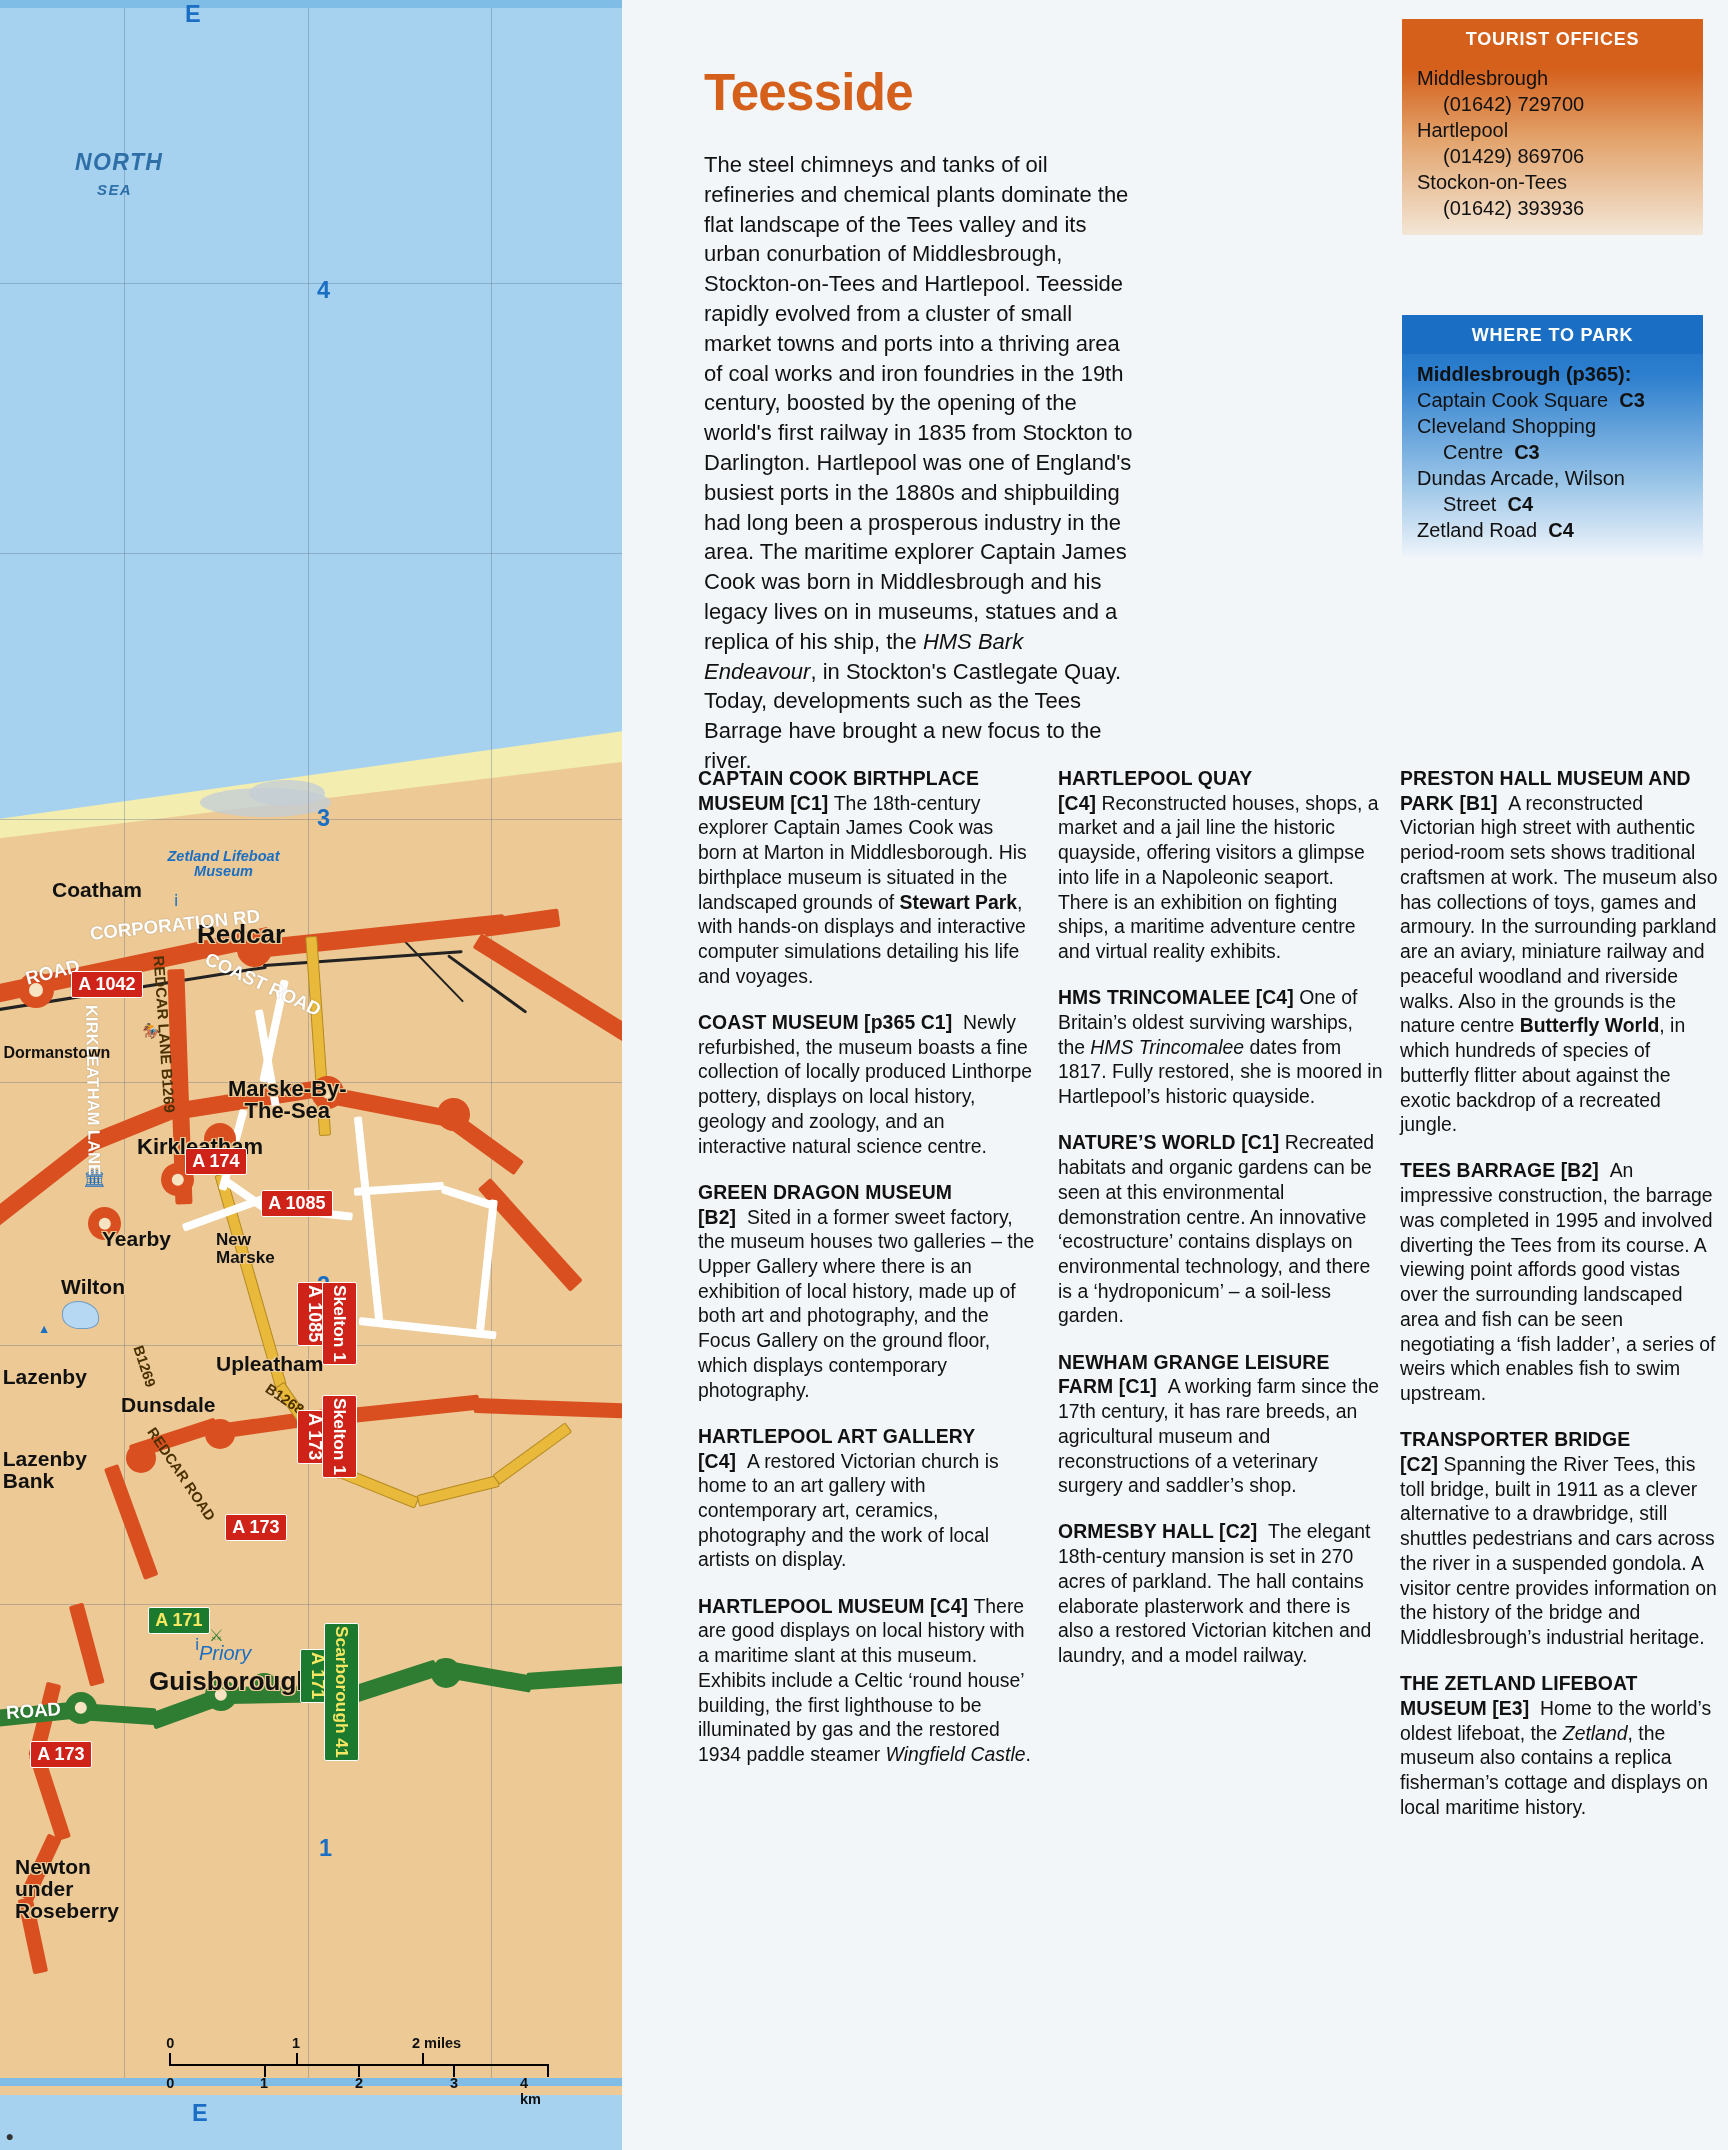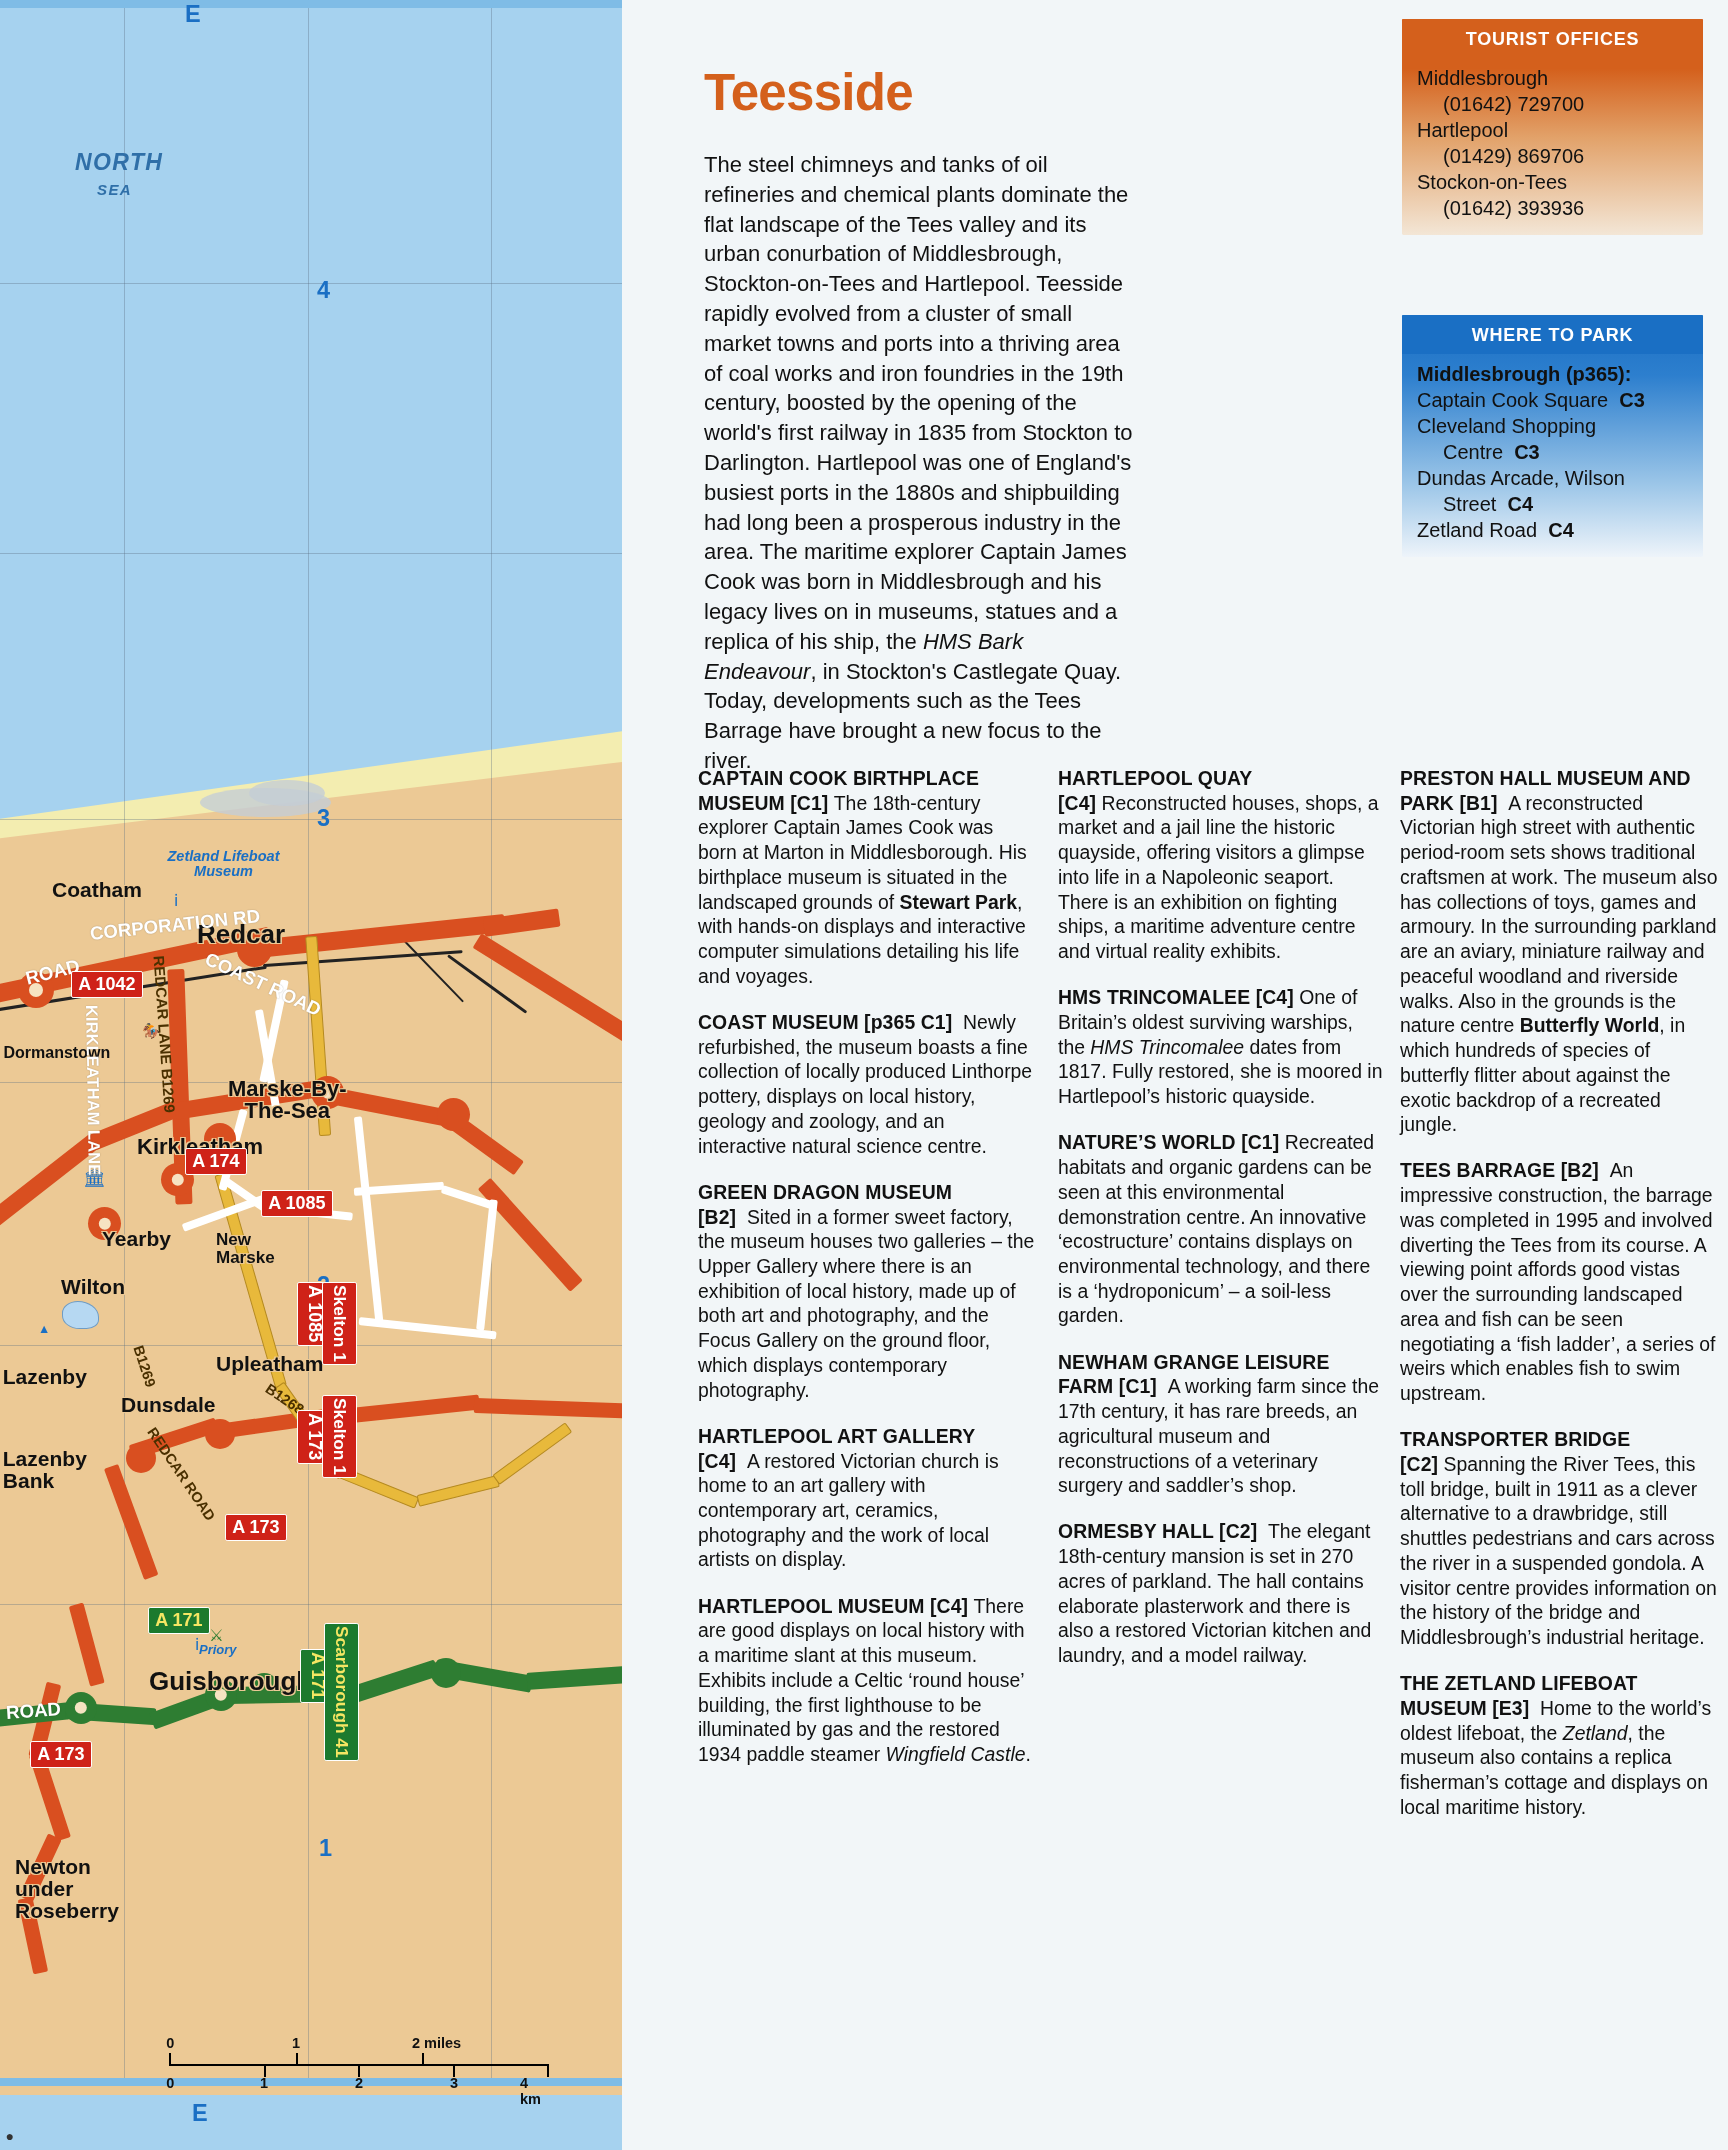--- a/index.html
+++ b/index.html
@@ -198,21 +198,21 @@
   <div class="poi" style="left:174px;top:888px;font-size:16.6px;">ℹ</div>
   <div class="poi" style="left:195px;top:1632px;font-size:16.6px;">ℹ</div>
   <div class="poi" style="left:209px;top:1626px;font-size:16.6px;color:#2e7d32;">⚔</div>
   <div class="poi" style="left:142px;top:1022px;font-size:15px;color:#1a6fc4;">🏇</div>
   <div class="poi" style="left:38px;top:1322px;font-size:12.4px;color:#1a6fc4;">▲</div>
   <div class="poi" style="left:5.5px;top:2128px;font-size:14px;color:#333;">●</div>
 
   <div class="zetland-lbl" style="left:158px;top:849px;width:131px;">
     <div>Zetland Lifeboat Museum</div>
   </div>
-  <div style="position:absolute;left:199px;top:1642px;color:#1a6fc4;font-style:italic;font-weight:bold;font-size:13px;">Priory</div>
+  <div style="position:absolute;left:199px;top:1642px;color:#1a6fc4;font-style:italic;font-weight:normal;font-size:20px;">Priory</div>
 
   <div class="place" style="left:52px;top:878px;font-size:21px;">Coatham</div>
   <div class="place" style="left:197px;top:919px;font-size:26px;">Redcar</div>
   <div class="place" style="left:3.5px;top:1044px;font-size:16px;">Dormanstown</div>
   <div class="place" style="left:228px;top:1078px;font-size:22px;text-align:center;line-height:1.0;">
     Marske-By-<br>The-Sea
   </div>
   <div class="place" style="left:97px;top:1134px;font-size:22px;margin-left:40px;">Kirkleatham</div>
   <div class="place" style="left:102px;top:1227px;font-size:21px;">Yearby</div>
   <div class="place" style="left:216px;top:1231px;font-size:17px;line-height:1.05;">New<br>Marske</div>

